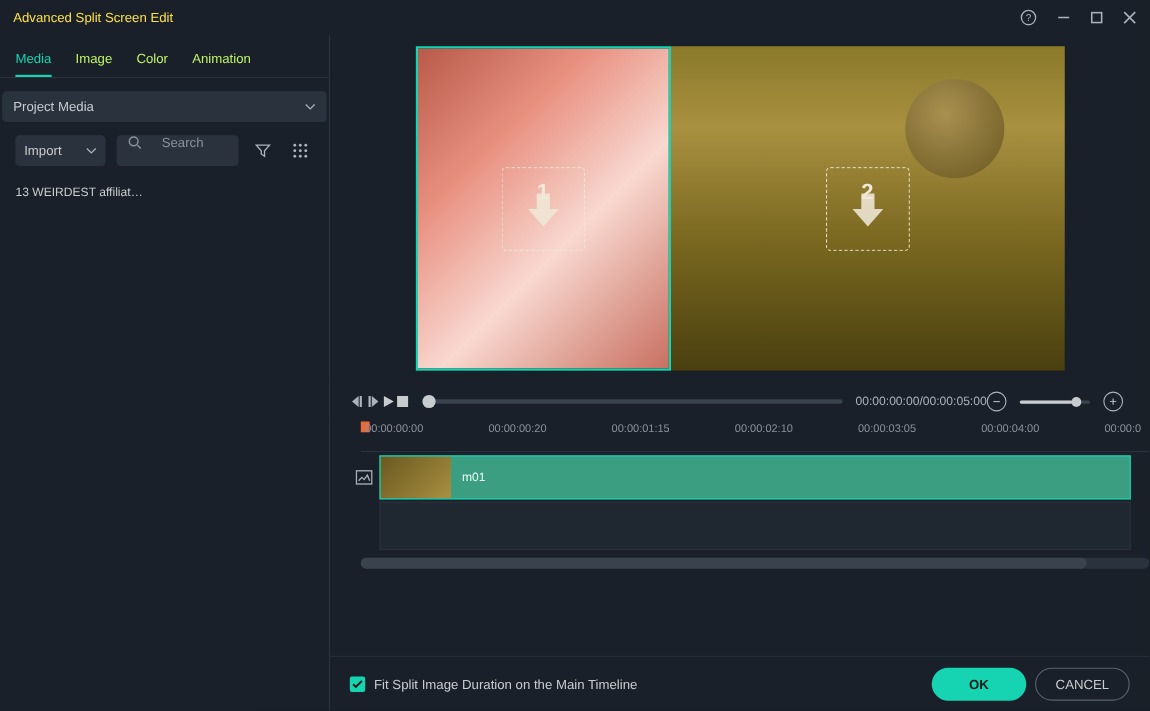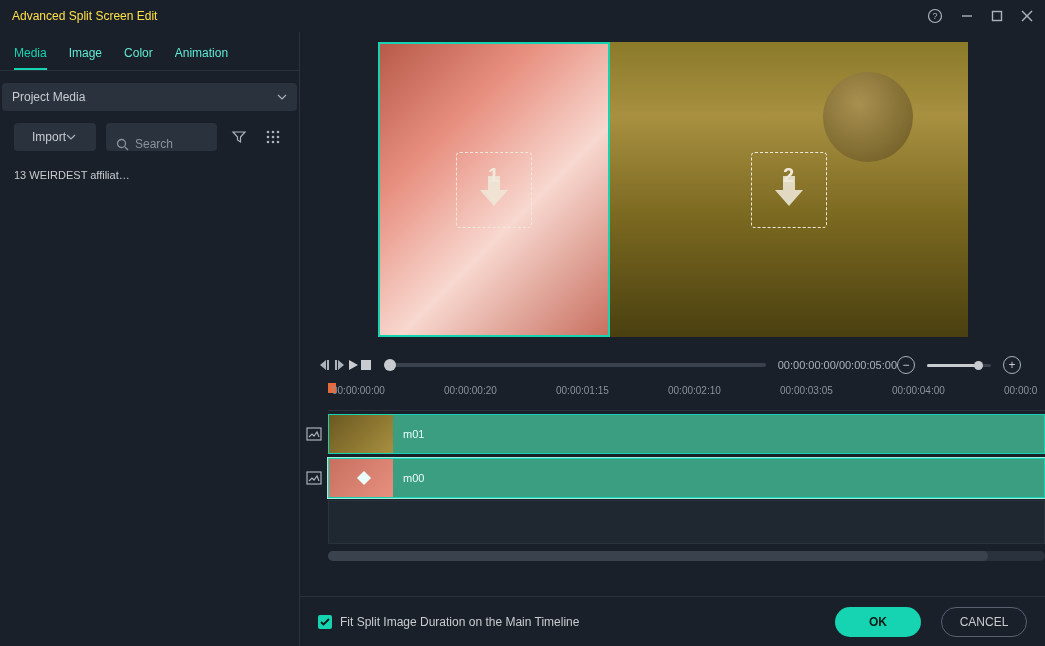--- a/index.html
+++ b/index.html
@@ -4,27 +4,27 @@
 <style>
 *{margin:0;padding:0;box-sizing:border-box;font-family:-apple-system,Segoe UI,Arial,sans-serif}
 body{background:#1a2029;color:#c8ccd0;width:1045px;height:646px;overflow:hidden;font-size:12px}
 .titlebar{height:32px;display:flex;align-items:center;padding:0 12px;background:#1a2029}
 .titlebar .title{font-size:12px;color:#fde047}
 .titlebar .controls{margin-left:auto;display:flex;align-items:center;gap:18px}
 .titlebar .controls span{cursor:pointer;display:flex;align-items:center;justify-content:center}
 .main{display:flex;height:calc(100% - 32px)}
 .left{width:300px;border-right:1px solid #2a323e;padding:0}
 .tabs{display:flex;gap:22px;padding:8px 14px 0;border-bottom:1px solid #2a323e}
-.tab{padding:6px 0 8px;font-size:12px;color:#5eead4;cursor:pointer}
+.tab{padding:6px 0 8px;font-size:12px;color:#bef264;cursor:pointer}
 .tab.active{color:#16d3b1;border-bottom:2px solid #16d3b1}
 .leftrow1{display:flex;align-items:center;padding:12px 2px}
 .select{flex:1;background:#2a323e;border-radius:4px;height:28px;display:flex;align-items:center;padding:0 10px;justify-content:space-between;cursor:pointer}
 .leftrow2{display:flex;align-items:center;gap:10px;padding:0 14px 12px}
-.import{background:#2a323e;border-radius:4px;height:28px;width:82px;display:flex;align-items:center;padding:0 20px;justify-content:flex-end;cursor:pointer}
-.search{flex:1;background:#2a323e;border-radius:4px;height:28px;display:flex;align-items:flex-end;padding:0 10px;gap:6px;color:#8a929c}
+.import{background:#2a323e;border-radius:4px;height:28px;width:82px;display:flex;align-items:center;padding:0 8px;justify-content:space-between;cursor:pointer}
+.search{flex:1;background:#2a323e;border-radius:4px;height:28px;display:flex;align-items:flex-start;padding:0 10px;gap:18px;color:#8a929c}
 .iconbtn{width:24px;height:24px;display:flex;align-items:center;justify-content:center;cursor:pointer;color:#aab2bb}
 .mediaitem{width:130px;padding:0 0 0 14px}
 .thumb{width:128px;height:72px;border:2px solid #16d3b1;border-radius:2px;position:relative;overflow:hidden;background:linear-gradient(135deg,#c94da1,#6b4aa1)}
 .thumb .top{position:absolute;top:0;left:0;right:0;height:20px;background:linear-gradient(to bottom,#d0c04a,#c8a040);display:flex;align-items:center;justify-content:center;font-weight:800;font-size:9px;color:#000}
 .thumb .face{position:absolute;left:8px;top:22px;width:30px;height:34px;background:radial-gradient(#e8b890,#c28860);border-radius:50% 50% 40% 40%}
 .thumb .face2{position:absolute;left:46px;top:18px;width:34px;height:38px;background:radial-gradient(#f0c8a0,#c28860);border-radius:50% 50% 40% 40%}
 .thumb .face3{position:absolute;right:8px;top:20px;width:30px;height:36px;background:radial-gradient(#f0c8a0,#c28860);border-radius:50% 50% 40% 40%}
 .thumb .bottom{position:absolute;bottom:0;left:0;right:0;height:16px;background:rgba(0,0,0,.35);display:flex;align-items:center;padding:0 4px;font-weight:800;font-size:8px;color:#fff}
 .thumb .badge{position:absolute;top:4px;right:4px;width:16px;height:12px;border:1px solid #fff;border-radius:2px}
 .thumb .check{position:absolute;bottom:2px;right:2px;width:16px;height:16px;background:#16d3b1;border-radius:3px;display:flex;align-items:center;justify-content:center}
@@ -47,36 +47,36 @@
 .vol{display:flex;align-items:center;gap:12px}
 .volbar{width:64px;height:3px;background:#3a424e;border-radius:2px;position:relative}
 .voldot{position:absolute;right:8px;top:-3px;width:9px;height:9px;background:#c8ccd0;border-radius:50%}
 .volfill{position:absolute;left:0;top:0;height:3px;width:75%;background:#c8ccd0;border-radius:2px}
 .circlebtn{width:18px;height:18px;border:1.5px solid #aab2bb;border-radius:50%;display:flex;align-items:center;justify-content:center;font-size:12px;line-height:1;cursor:pointer}
 .timeline{flex:1;background:#1a2029;padding:0 0 0 0;position:relative;overflow:hidden}
 .ruler{height:28px;position:relative;margin-left:28px;border-bottom:1px solid #2a323e}
 .tickwrap{position:relative;height:100%}
 .ticklabel{position:absolute;top:2px;font-size:10px;color:#8a929c}
 .playhead{position:absolute;left:0;top:0;width:8px;height:10px;background:#e86a3a}
-.track{height:42px;display:flex;align-items:center;margin:2px 0}
+.track{height:42px;display:flex;align-items:center;margin:2px 17px}
 .trackicon{width:28px;display:flex;justify-content:center;color:#aab2bb}
 .clip{flex:1;height:40px;border:1px solid #16d3b1;background:#3b9e80;display:flex;align-items:center;position:relative;overflow:hidden}
 .clip.sel{outline:1px solid #9ef0dc}
 .clipthumb{width:64px;height:100%}
 .clipthumb.t1{background:linear-gradient(135deg,#6a5820,#a89040)}
 .clipthumb.t2{background:linear-gradient(135deg,#c87060,#e89080)}
 .cliplabel{margin-left:10px;font-size:11px;color:#eafff9}
 .diamond{position:absolute;left:30px;top:14px;width:10px;height:10px;background:#eafff9;transform:rotate(45deg)}
 .emptytrack{flex:1;height:44px;border:1px solid #2a323e;background:#1f2731}
 .scrollbar{height:10px;background:#2a323e;margin:8px 0 0 28px;border-radius:5px;position:relative}
 .scrollthumb{position:absolute;left:0;top:0;height:10px;width:92%;background:#3a424e;border-radius:5px}
 .footer{height:50px;border-top:1px solid #2a323e;display:flex;align-items:center;padding:0 18px}
 .check2{width:14px;height:14px;background:#16d3b1;border-radius:2px;display:flex;align-items:center;justify-content:center;margin-right:8px;cursor:pointer}
 .footer .lbl{font-size:12px}
-.footer .btns{margin-left:auto;display:flex;gap:20px}
+.footer .btns{margin-left:auto;display:flex;gap:8px}
 .btn{width:86px;height:30px;border-radius:15px;display:flex;align-items:center;justify-content:center;font-size:12px;cursor:pointer}
 .btn.ok{background:#16d3b1;color:#0a1a16;font-weight:600}
 .btn.cancel{border:1px solid #5a6270;color:#c8ccd0}
 svg{display:block}
 </style>
 </head>
 <body>
 
 <div class="titlebar">
   <span class="title">Advanced Split Screen Edit</span>
@@ -245,33 +245,20 @@
               <rect x="1" y="1" width="14" height="12" fill="none" stroke="#aab2bb" stroke-width="1.2"></rect>
               <path d="M3 10l3-3 2 2 3-4 2 5" fill="none" stroke="#aab2bb" stroke-width="1.2"></path>
             </svg>
           </div>
         <div class="clip">
           <div class="clipthumb t1"></div>
           <span class="cliplabel">m01</span>
         </div>
       </div>
       <div class="track">
-        <div class="trackicon">
-            <svg width="16" height="14">
-              <rect x="1" y="1" width="14" height="12" fill="none" stroke="#aab2bb" stroke-width="1.2"></rect>
-              <path d="M3 10l3-3 2 2 3-4 2 5" fill="none" stroke="#aab2bb" stroke-width="1.2"></path>
-            </svg>
-          </div>
-        <div class="clip sel">
-          <div class="clipthumb t2"></div>
-          <div class="diamond"></div>
-          <span class="cliplabel">m00</span>
-        </div>
-      </div>
-      <div class="track">
         <div class="trackicon"></div>
         <div class="emptytrack"></div>
       </div>
       <div class="scrollbar">
           <div class="scrollthumb"></div>
         </div>
     </div>
 
     <div class="footer">
       <div class="check2">

